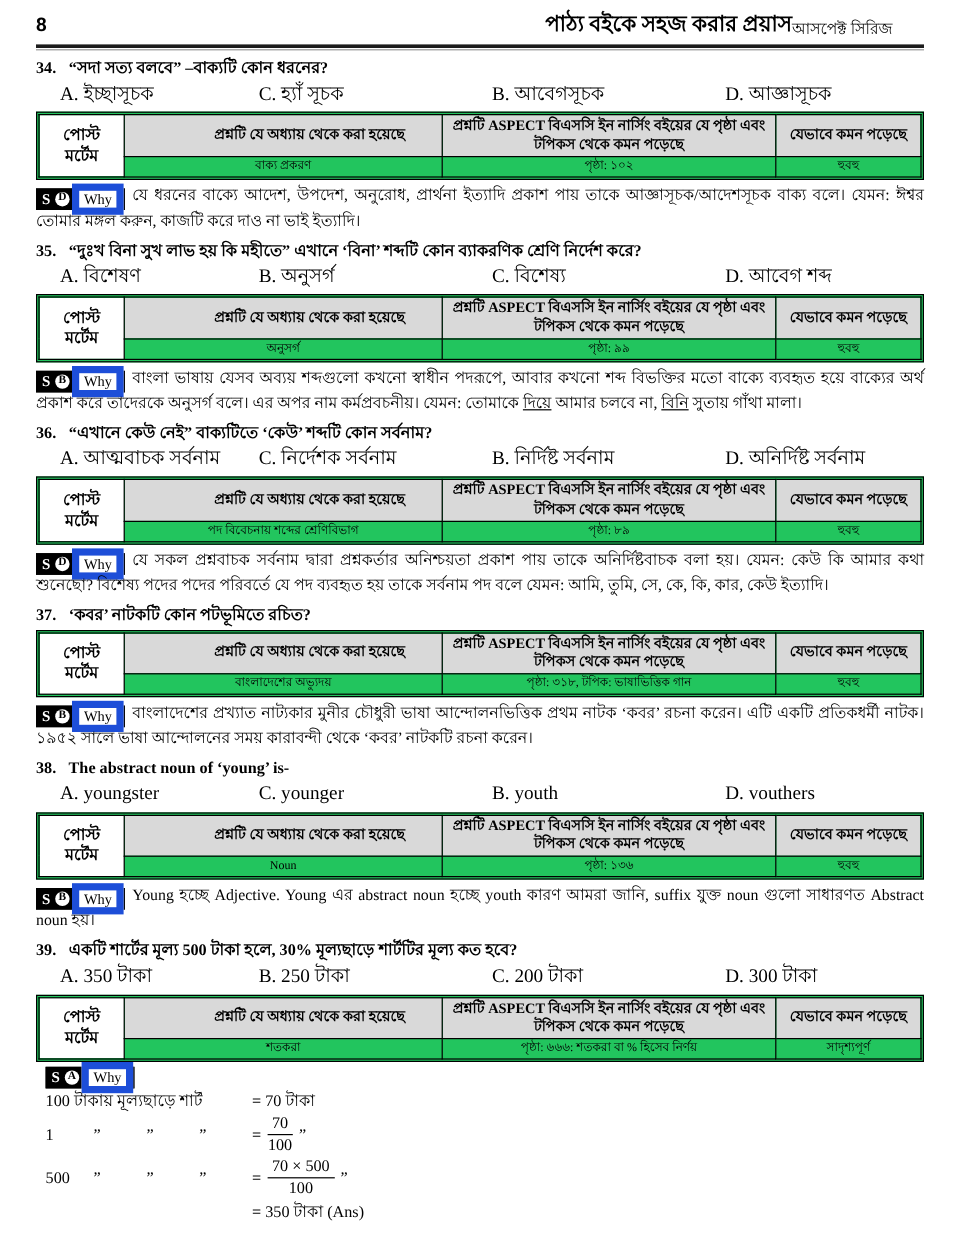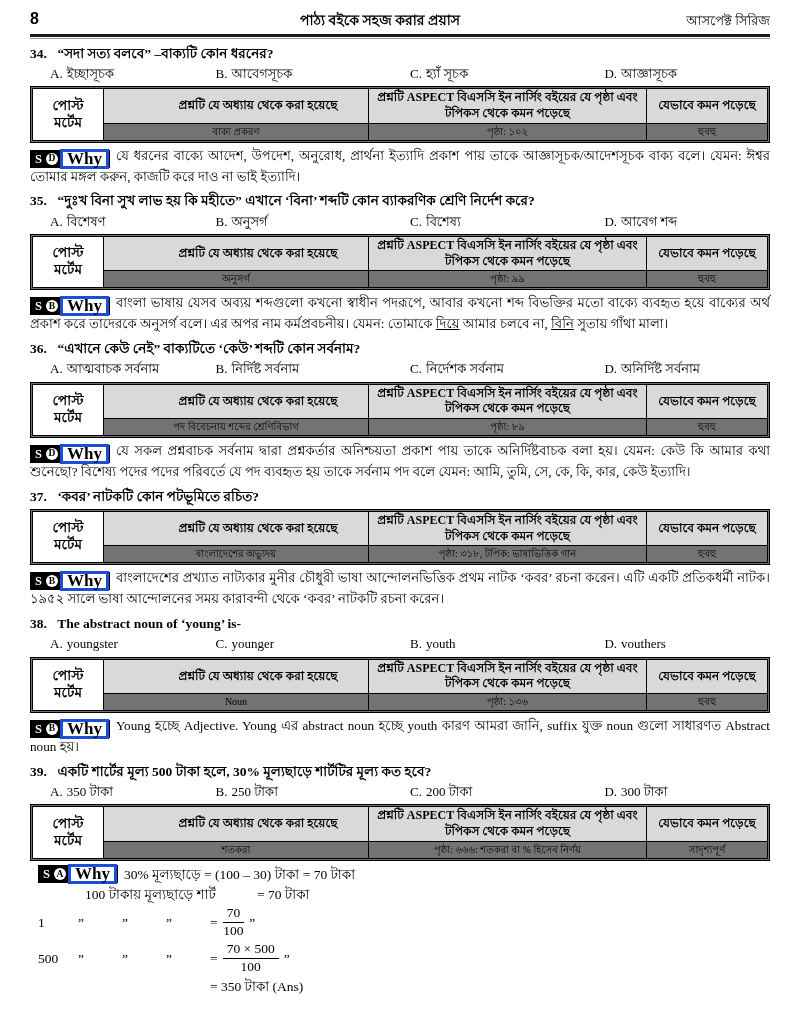--- a/index.html
+++ b/index.html
@@ -5,53 +5,53 @@
   html,body{margin:0;padding:0;background:#fff;}
   body{
     width:800px;height:1035px;overflow:hidden;box-sizing:border-box;
     padding:8px 30px 0 30px;
     font-family:"Liberation Serif", serif;
     color:#000;font-size:13.5px;line-height:1.42;
   }
   
   .pghead{display:flex;align-items:flex-end;}
   .pgnum{font-family:"Liberation Sans",sans-serif;font-weight:bold;font-size:16px;width:70px;}
-  .pgtitle{flex:1;text-align:center;font-weight:bold;font-size:14px;}
-  .pgseries{width:110px;text-align:right;font-size:13px;}
+  .pgtitle{flex:1;text-align:right;font-weight:bold;font-size:18px;}
+  .pgseries{width:110px;font-size:13px;}
   .rule{border-top:3px solid #1c1c1c;border-bottom:1px solid #9a9a9a;height:1px;margin:3px 0 2px 0;}
 
   
   .q{margin-top:5px;}
   .qline{font-weight:bold;font-size:13.5px;}
   .qline .qn{display:inline-block;min-width:24px;}
-  .opts{display:grid;grid-template-columns:23% 27% 27% 23%;padding-left:20px;margin:2px 0 2px 0;font-size:13px;}
+  .opts{display:grid;grid-template-columns:23% 27% 27% 23%;padding-left:20px;margin:2px 0 2px 0;font-size:16px;}
   .opt .ol{margin-right:4px;}
 
   
-  .pm-wrap{border:1px solid #000;padding:1px;margin:3px 0 4px 0;background:#737373;}
+  .pm-wrap{border:1px solid #000;padding:1px;margin:3px 0 4px 0;background:#22c55e;}
   table.pm{width:100%;border-collapse:collapse;table-layout:fixed;}
   .pm th,.pm td{border:1px solid #000;padding:1px 4px;text-align:center;overflow:hidden;}
   .pm th{background:#d9d9d9;font-size:12px;font-weight:bold;line-height:1.3;}
   .pm td{font-size:10px;}
   .pm .lab{width:62px;background:#fff;font-weight:bold;font-size:13.5px;line-height:1.25;}
   .pm .c1{width:212px;padding-left:48px;}
   .pm .c3{width:112px;}
 
   
   .badge{display:inline-flex;align-items:center;border:1px solid #000;background:#000;height:16px;vertical-align:-3px;margin-right:6px;}
   .badge .bs{color:#fff;font-weight:bold;font-size:12.5px;padding:0 4px;line-height:16px;}
   .badge .bc{width:12px;height:12px;border-radius:50%;background:#fff;color:#000;font-size:9.5px;font-weight:bold;display:inline-flex;align-items:center;justify-content:center;margin-right:2px;}
-  .badge .bw{background:#fff;color:#000;font-weight:bold;font-size:17px;padding:0 4px;line-height:14px;border:3px solid #1d4ed8;height:14px;display:inline-flex;align-items:center;}
+  .badge .bw{background:#fff;color:#000;font-weight:normal;font-size:12px;padding:0 4px;line-height:14px;border:6px solid #1d4ed8;height:14px;display:inline-flex;align-items:center;}
   .expl{margin:1px 0 2px 0;text-align:justify;font-size:13.2px;}
   .u{text-decoration:underline;}
 
   
   .work{margin:2px 0 2px 8px;font-size:13.5px;}
   .wrow{display:flex;align-items:center;margin:1px 0;}
-  .wlab{width:172px;margin-left:47px;}
+  .wlab{width:172px;}
   .wnum{width:40px;}
   .wd{width:44px;}
   .frac{display:inline-block;text-align:center;margin:0 5px;vertical-align:middle;}
   .frac .fn{display:block;border-bottom:1px solid #000;padding:0 4px;line-height:1.25;font-family:Liberation Serif, serif;}
   .frac .fd{display:block;line-height:1.25;}
   .wres{margin-left:172px;}
 </style>
 </head>
 <body>
 
@@ -62,22 +62,22 @@
 </div>
 <div class="rule"></div>
 
 <section class="q">
   <div class="qline">
     <span class="qn">34.</span>
     <span>“সদা সত্য বলবে” –বাক্যটি কোন ধরনের?</span>
   </div>
   <div class="opts">
     <span class="opt"><span class="ol">A.</span><span>ইচ্ছাসূচক</span></span>
+    <span class="opt"><span class="ol">C.</span><span>হ্যাঁ সূচক</span></span>
     <span class="opt"><span class="ol">B.</span><span>আবেগসূচক</span></span>
-    <span class="opt"><span class="ol">C.</span><span>হ্যাঁ সূচক</span></span>
     <span class="opt"><span class="ol">D.</span><span>আজ্ঞাসূচক</span></span>
   </div>
   <div class="pm-wrap">
     <table class="pm">
         <tbody>
       <tr>
         <td class="lab" rowspan="2">
               <div>পোস্ট</div>
               <div>মর্টেম</div>
             </td>
@@ -142,22 +142,22 @@
   </p>
 </section>
 
 <section class="q">
   <div class="qline">
     <span class="qn">36.</span>
     <span>“এখানে কেউ নেই” বাক্যটিতে ‘কেউ’ শব্দটি কোন সর্বনাম?</span>
   </div>
   <div class="opts">
     <span class="opt"><span class="ol">A.</span><span>আত্মবাচক সর্বনাম</span></span>
+    <span class="opt"><span class="ol">C.</span><span>নির্দেশক সর্বনাম</span></span>
     <span class="opt"><span class="ol">B.</span><span>নির্দিষ্ট সর্বনাম</span></span>
-    <span class="opt"><span class="ol">C.</span><span>নির্দেশক সর্বনাম</span></span>
     <span class="opt"><span class="ol">D.</span><span>অনির্দিষ্ট সর্বনাম</span></span>
   </div>
   <div class="pm-wrap">
     <table class="pm">
         <tbody>
       <tr>
         <td class="lab" rowspan="2">
               <div>পোস্ট</div>
               <div>মর্টেম</div>
             </td>
@@ -287,21 +287,20 @@
     </tbody>
       </table>
   </div>
   <div class="work">
     <div class="wrow">
       <span class="badge">
           <span class="bs">S</span>
           <span class="bc">A</span>
           <span class="bw">Why</span>
         </span>
-      <span>30% মূল্যছাড়ে  = (100 – 30) টাকা = 70 টাকা</span>
     </div>
     <div class="wrow">
       <span class="wlab">100 টাকায় মূল্যছাড়ে শার্ট</span>
       <span>= 70 টাকা</span>
     </div>
     <div class="wrow">
       <span class="wnum">1</span>
       <span class="wd">”</span>
       <span class="wd">”</span>
       <span class="wd">”</span>

